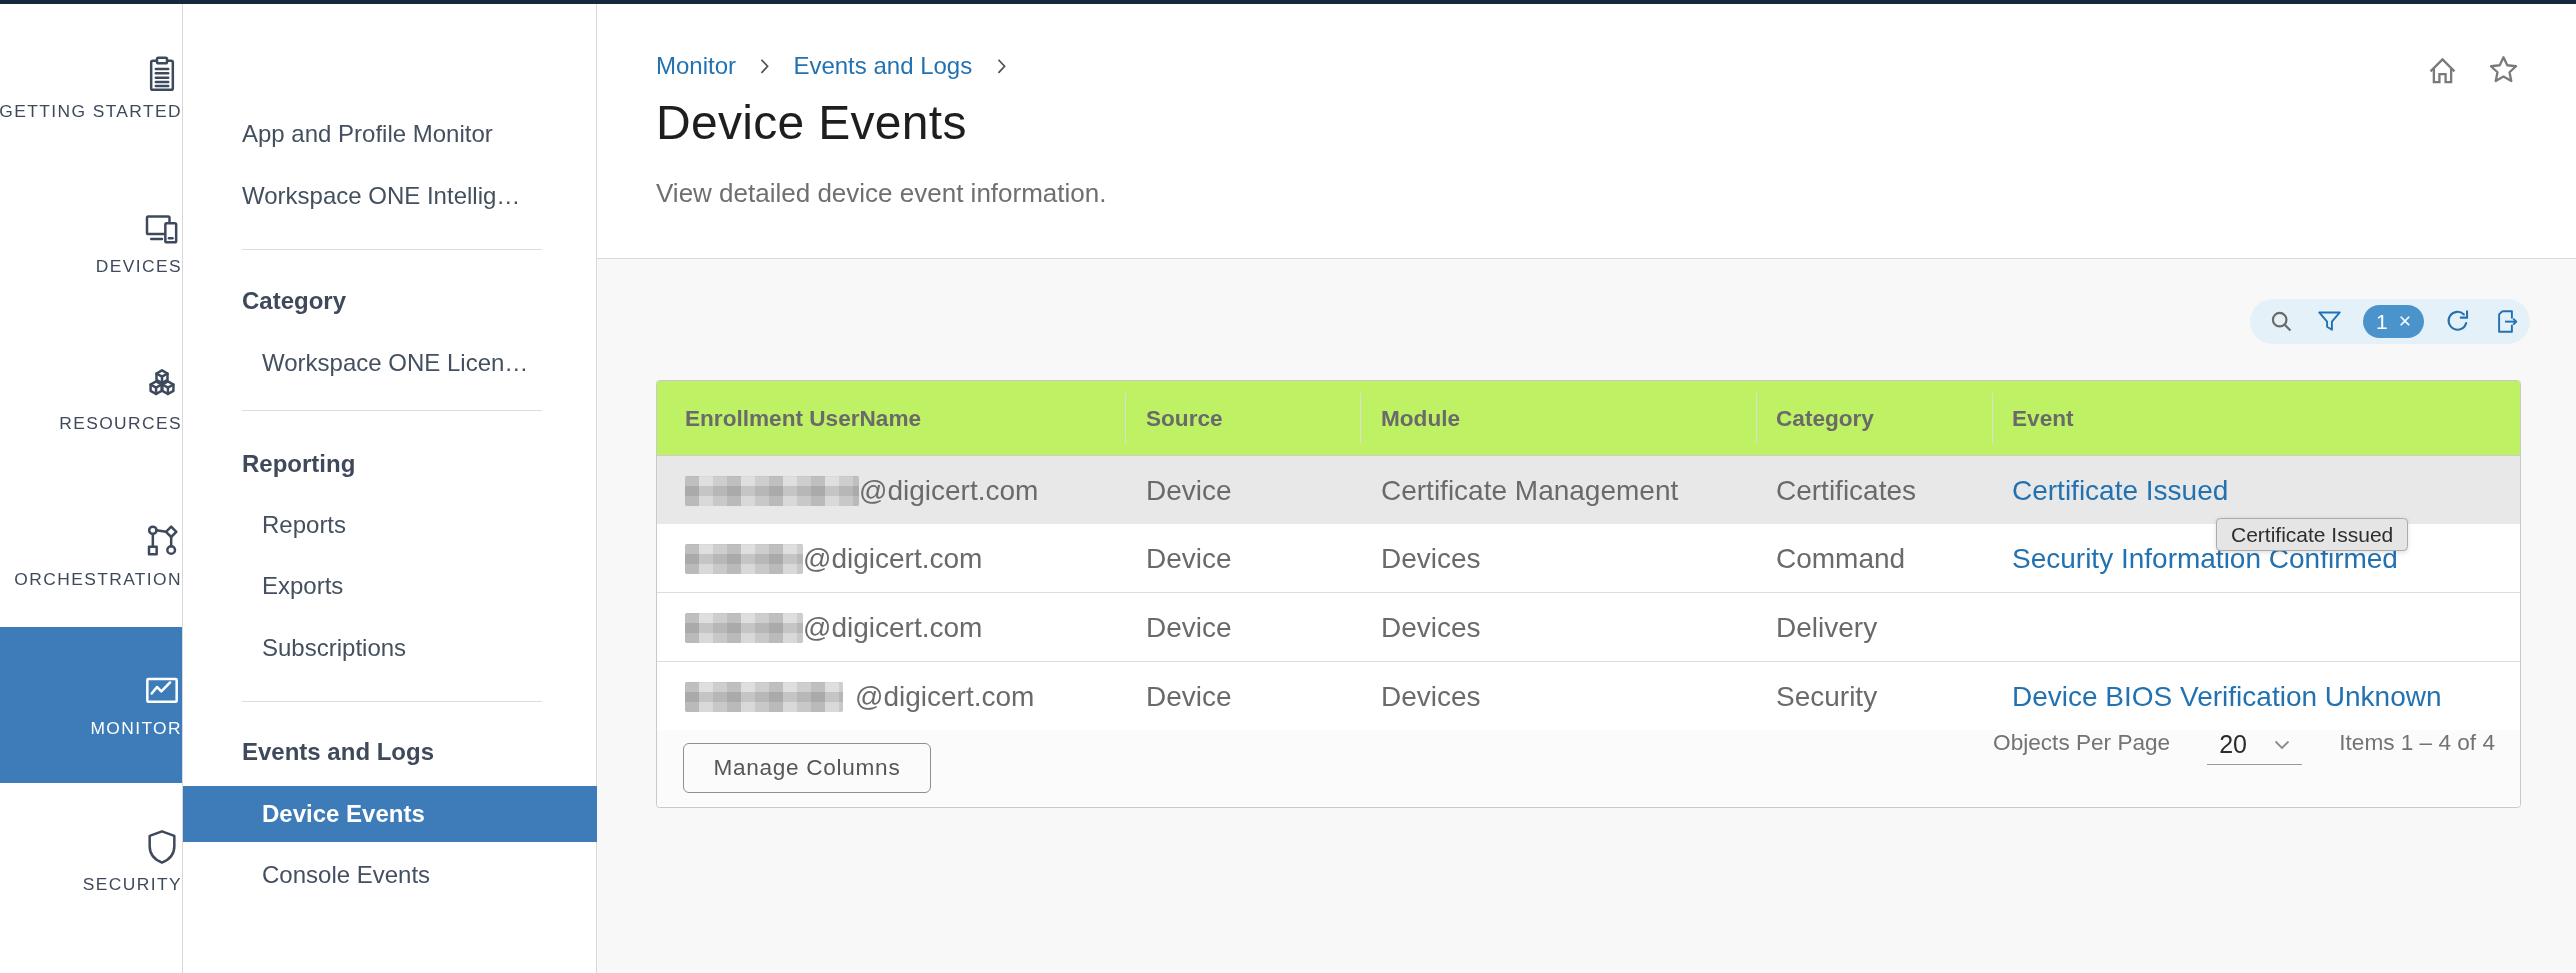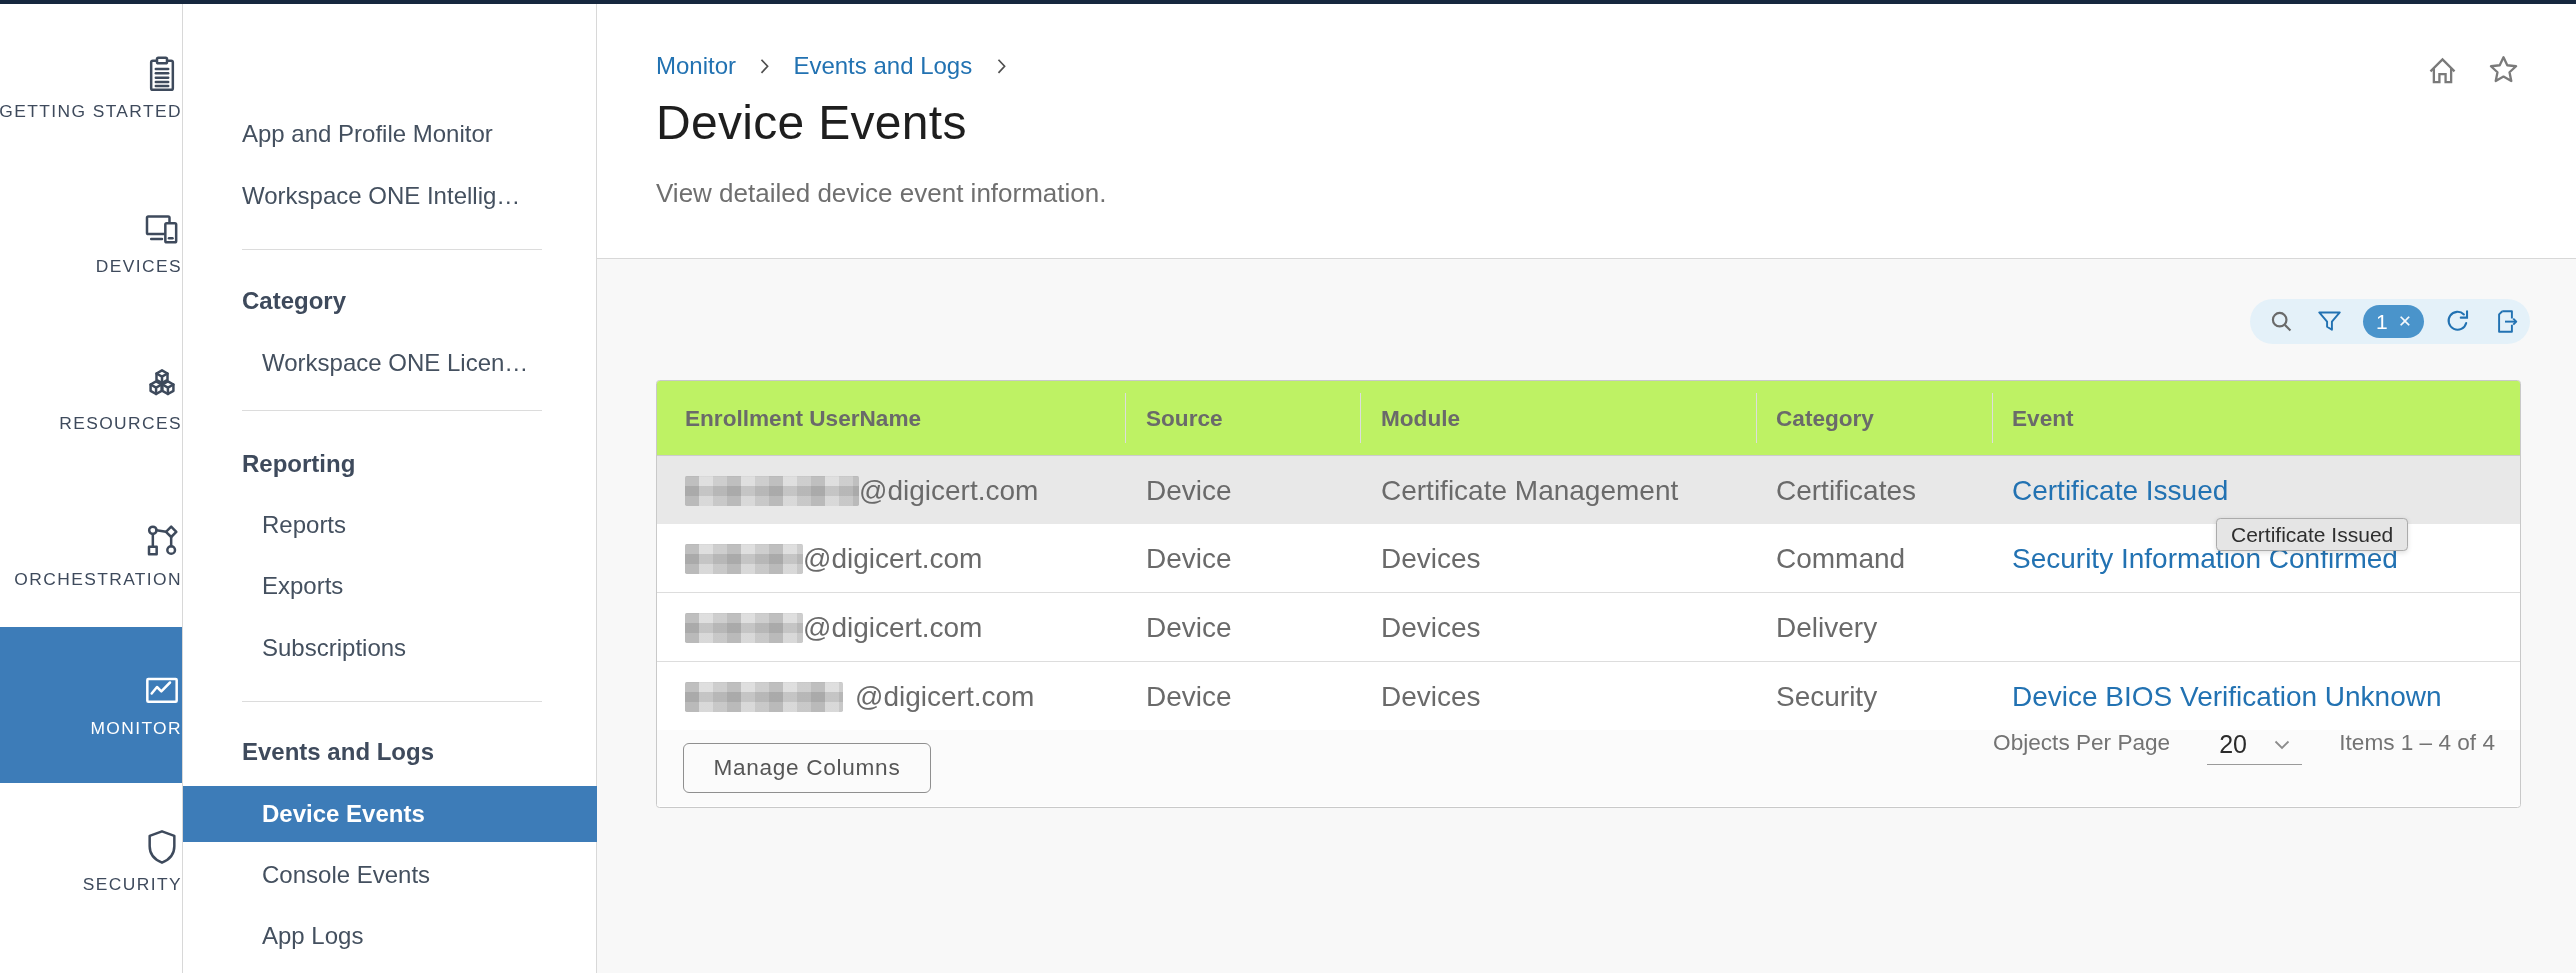--- a/index.html
+++ b/index.html
@@ -165,21 +165,20 @@
       <div class="nav-item subitem" style="top: 338px;">Workspace ONE Licen…</div>
       <div class="nav-divider" style="top: 410px;"></div>
       <div class="nav-item section" style="top: 439px;">Reporting</div>
       <div class="nav-item subitem" style="top: 561px;">Exports</div>
       <div class="nav-item subitem" style="top: 500px;">Reports</div>
       <div class="nav-item subitem" style="top: 623px;">Subscriptions</div>
       <div class="nav-divider" style="top: 701px;"></div>
       <div class="nav-item section" style="top: 727px;">Events and Logs</div>
       <div class="nav-item subitem active" style="top: 786px; height: 56px; line-height: 56px;">Device Events</div>
       <div class="nav-item subitem" style="top: 850px;">Console Events</div>
-      <div class="nav-item subitem" style="top: 911px;">App Logs</div>
     </nav>
 
   <main class="main">
     <div class="breadcrumb">
       <span class="crumb">Monitor</span>
       <span class="crumb-sep">
         <svg viewBox="0 0 24 24" fill="none" stroke="currentColor" stroke-width="1.8">
             <polyline points="9 5 15.5 12 9 19"></polyline>
           </svg>
       </span>

